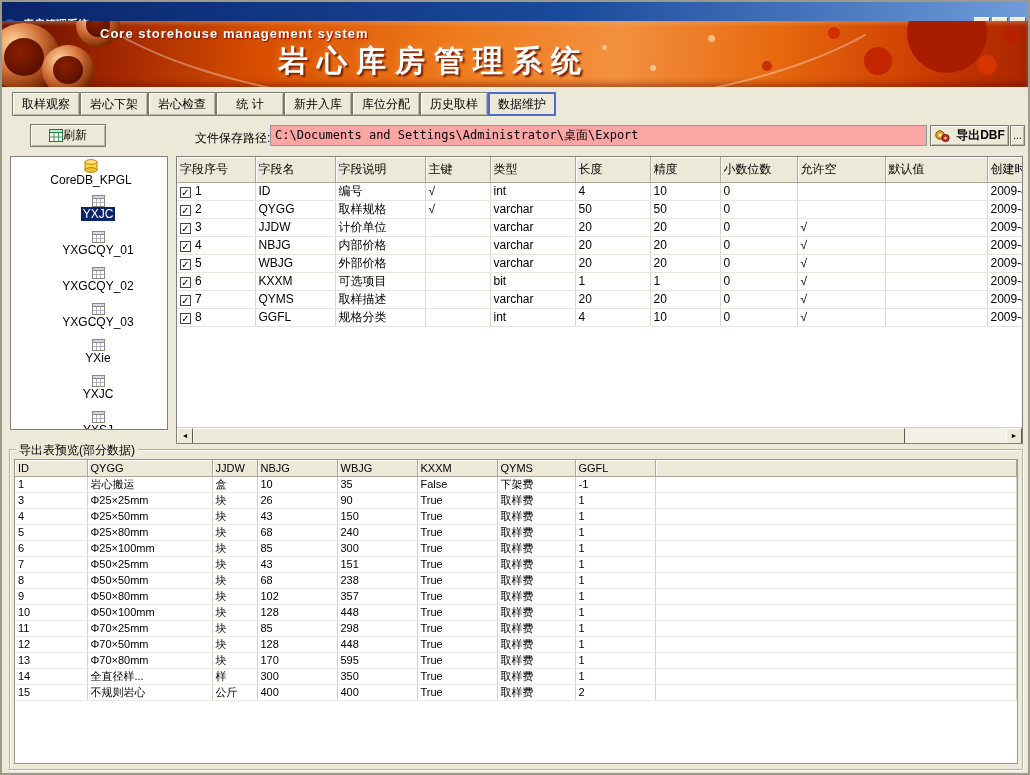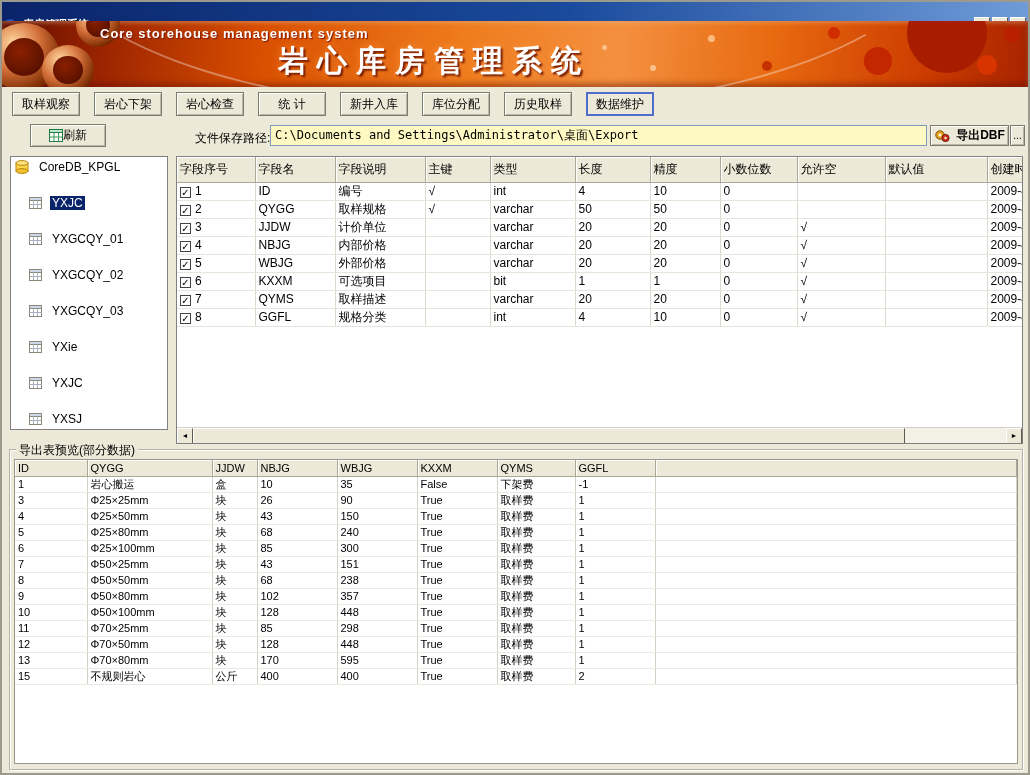--- a/index.html
+++ b/index.html
@@ -37,41 +37,41 @@
                  letter-spacing:9px; text-shadow:2px 2px 2px rgba(110,20,0,.95), 0 0 8px rgba(255,150,60,.8); }
 
   
   .btn3 { background:#ece9d8; border:1px solid #7b7a6e; cursor:default; color:#000;
           box-shadow:inset 1px 1px 0 #ffffff, inset -1px -1px 0 #b9b6a7;
           font-family:inherit; font-size:12px; }
 
   
   .toolbar { position:absolute; top:85px; left:0; right:0; height:33px; padding:5px 0 0 10px;
              display:flex; align-items:flex-start; }
-  .tb-btn { width:68px; height:24px; margin-right:14px; white-space:nowrap; }
+  .tb-btn { width:68px; height:24px; white-space:nowrap; }
   .tb-btn.active { border:2px solid #4d6fc8; box-shadow:none; }
 
   
   .action-row { position:absolute; top:118px; left:0; right:0; height:32px; }
   .refresh-btn { position:absolute; left:28px; top:4px; width:76px; height:23px;
                  display:flex; align-items:center; justify-content:center; }
   .path-label { position:absolute; left:173px; top:10px; font-size:12px; color:#000;margin-left:20px; }
   .path-input { position:absolute; left:268px; top:5px; width:657px; height:21px;
-                border:1px solid #7f9db9; background:#fef9c3; padding:0 4px;
+                border:1px solid #7f9db9; background:#fca5a5; padding:0 4px;
                 font-family:"DejaVu Sans Mono","Liberation Mono",monospace; font-size:12px; }
   .export-btn { position:absolute; left:928px; top:5px; width:79px; height:21px;
                 display:flex; align-items:center; justify-content:center; gap:6px; font-weight:bold; }
   .more-btn { position:absolute; left:1008px; top:5px; width:15px; height:21px; font-size:10px;
               padding:0; line-height:10px; }
 
   
   .tree-panel { position:absolute; top:154px; left:8px; width:158px; height:274px;
                 background:#fff; border:1px solid #808080; overflow:hidden; padding:2px 0 0 2px; }
-  .tree-item { display:flex; align-items:center; gap:8px; height:16px; font-size:12px;
-               white-space:nowrap; padding-left:2px; }
+  .tree-item { display:flex; align-items:center; gap:0; height:16px; font-size:12px;
+               white-space:nowrap; padding-left:2px;flex-direction:column; }
   .tree-children .tree-item { margin-left:14px;margin-top:20px; }
   .tlabel { padding:0 2px; }
   .tree-item.selected .tlabel { background:#0a246a; color:#fff; }
 
   
   .grid-panel { position:absolute; top:154px; left:174px; width:847px; height:288px;
                 background:#fff; border:1px solid #808080; overflow:hidden; }
   table.grid { border-collapse:collapse; table-layout:fixed; width:100%; }
   .grid th { background:#ece9d8; font-weight:normal; text-align:left; font-size:12px; height:25px;
              padding:0 3px; border-right:1px solid #aca899; border-bottom:1px solid #aca899;
@@ -581,20 +581,31 @@
               <td>Φ70×80mm</td>
               <td>块</td>
               <td>170</td>
               <td>595</td>
               <td>True</td>
               <td>取样费</td>
               <td>1</td>
               <td></td>
             </tr>
             <tr>
+              <td>14</td>
+              <td>全直径样...</td>
+              <td>样</td>
+              <td>300</td>
+              <td>350</td>
+              <td>True</td>
+              <td>取样费</td>
+              <td>1</td>
+              <td></td>
+            </tr>
+            <tr>
               <td>15</td>
               <td>不规则岩心</td>
               <td>公斤</td>
               <td>400</td>
               <td>400</td>
               <td>True</td>
               <td>取样费</td>
               <td>2</td>
               <td></td>
             </tr>

